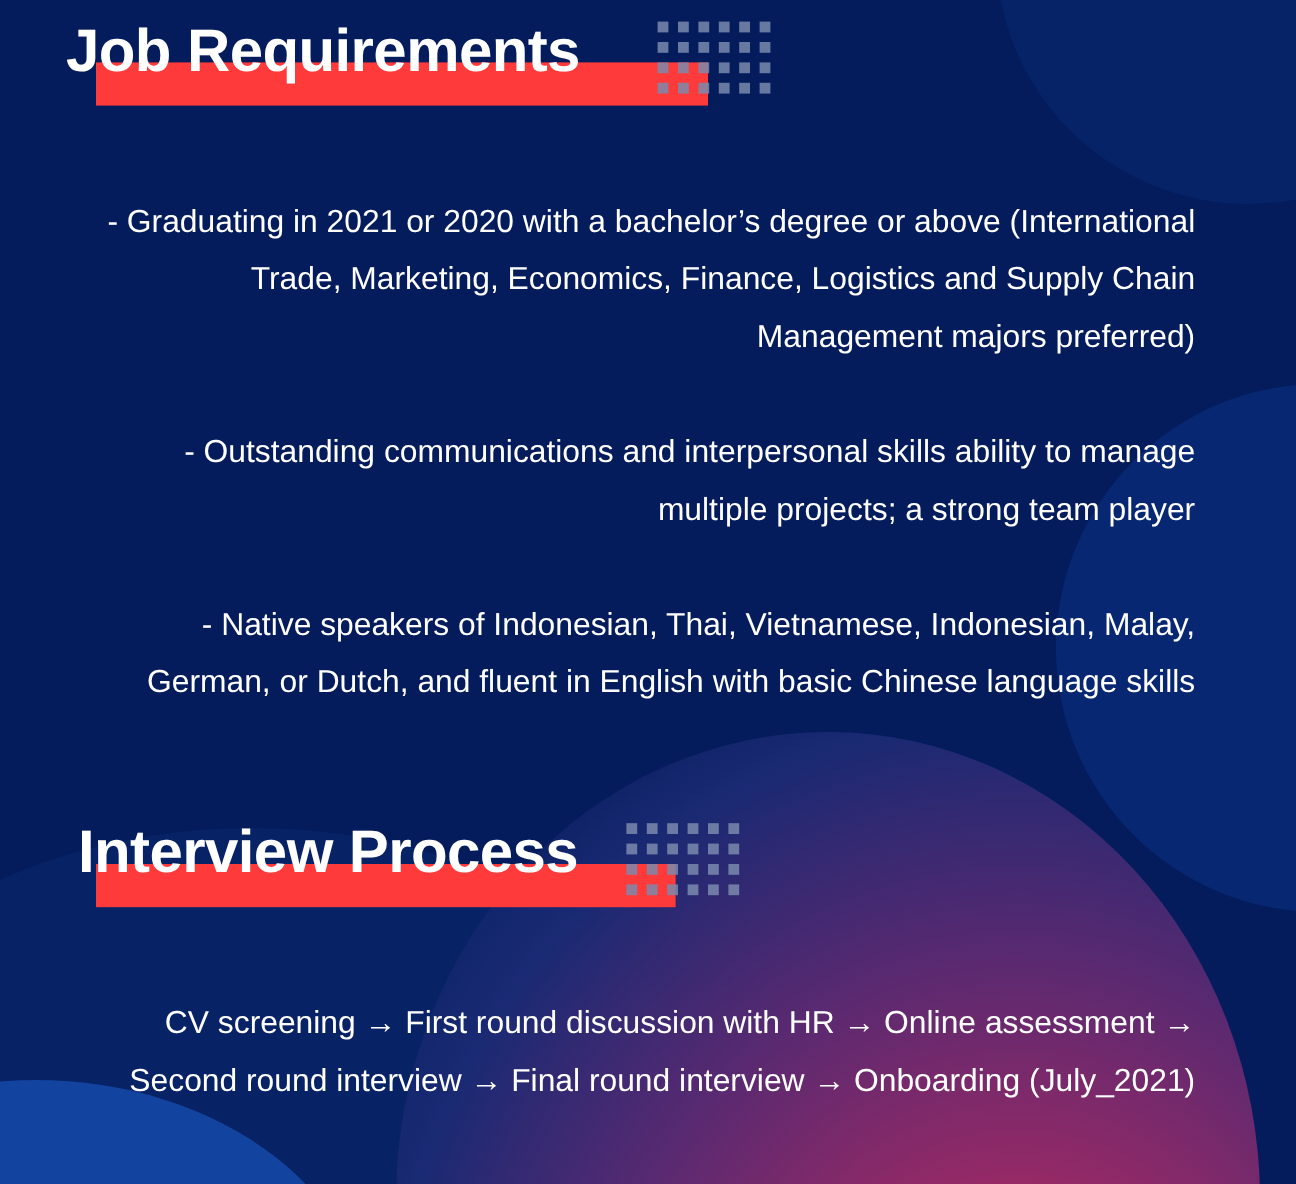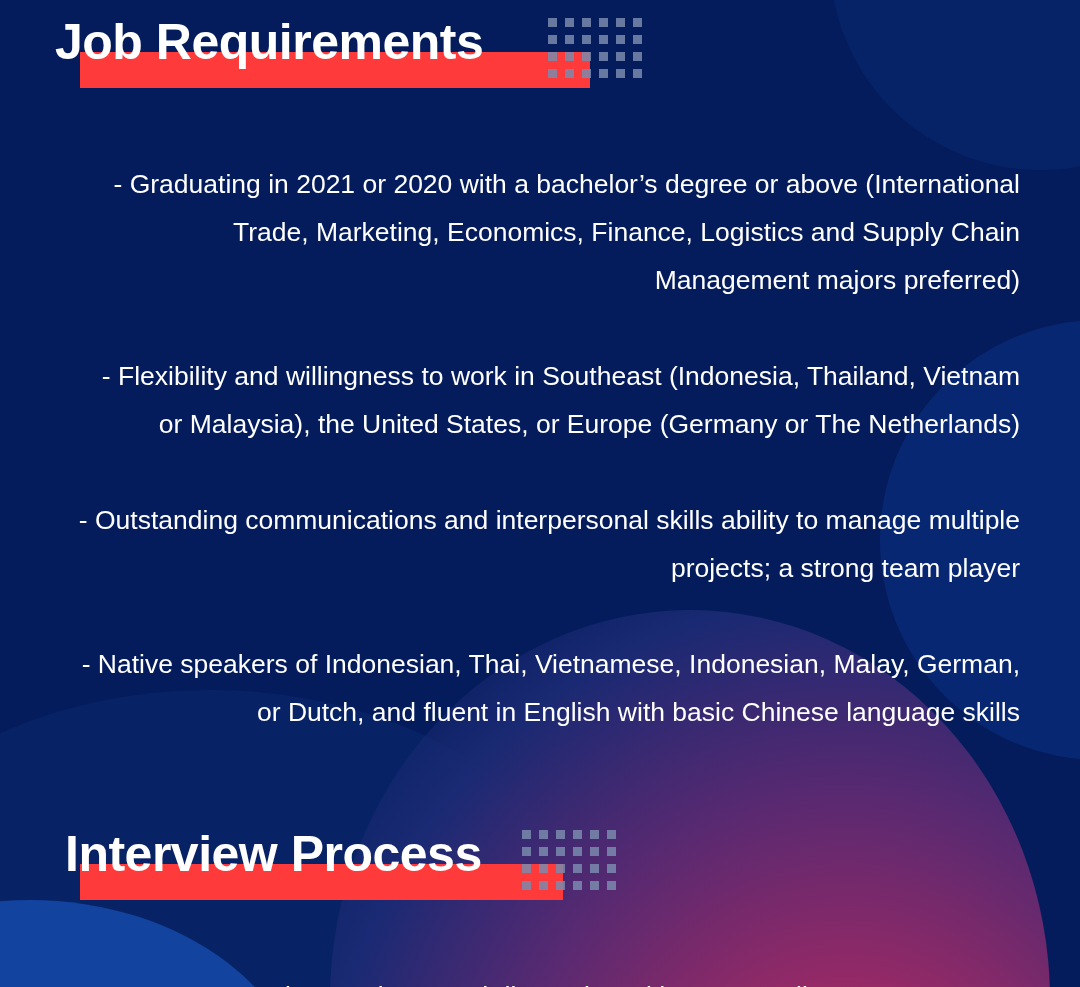--- a/index.html
+++ b/index.html
@@ -92,21 +92,21 @@
     background:#7a89ad;
     opacity:.85;
   }
 
   .body-block {
     color:#ffffff;
     font-size:26.5px;
     line-height:48px;
     font-weight:500;
     padding-left:72px;
-    padding-right:60px;
+    padding-right:84px;
     white-space:pre-line;
   }
   .body-block p { margin:0; }
 </style>
 </head>
 <body>
 
 <div id="bg">
   <div class="blob blob-tr"></div>
   <div class="blob blob-right"></div>
@@ -144,21 +144,20 @@
           <i></i>
           <i></i>
           <i></i>
           <i></i>
       </div>
       <div class="heading-text" style="left:55px; top:17px;">Job Requirements</div>
     </div>
 
     <div class="body-block" style="margin-top:16px;">
       <p>- Graduating in 2021 or 2020 with a bachelor’s degree or above (International Trade, Marketing, Economics, Finance, Logistics and Supply Chain Management majors preferred)</p>
-      <p>- Flexibility and willingness to work in Southeast (Indonesia, Thailand, Vietnam or Malaysia), the United States, or Europe (Germany or The Netherlands)</p>
       <p>- Outstanding communications and interpersonal skills ability to manage multiple projects; a strong team player</p>
       <p>- Native speakers of Indonesian, Thai, Vietnamese, Indonesian, Malay, German, or Dutch, and fluent in English with basic Chinese language skills</p>
     </div>
   </div>
 
   <div class="section" style="margin-top:28px;">
     <div class="heading-row">
       <div class="heading-bar" style="left:80px; top:52px; width:483px;"></div>
       <div class="dot-grid" style="left:522px; top:18px;">
         <i></i>

